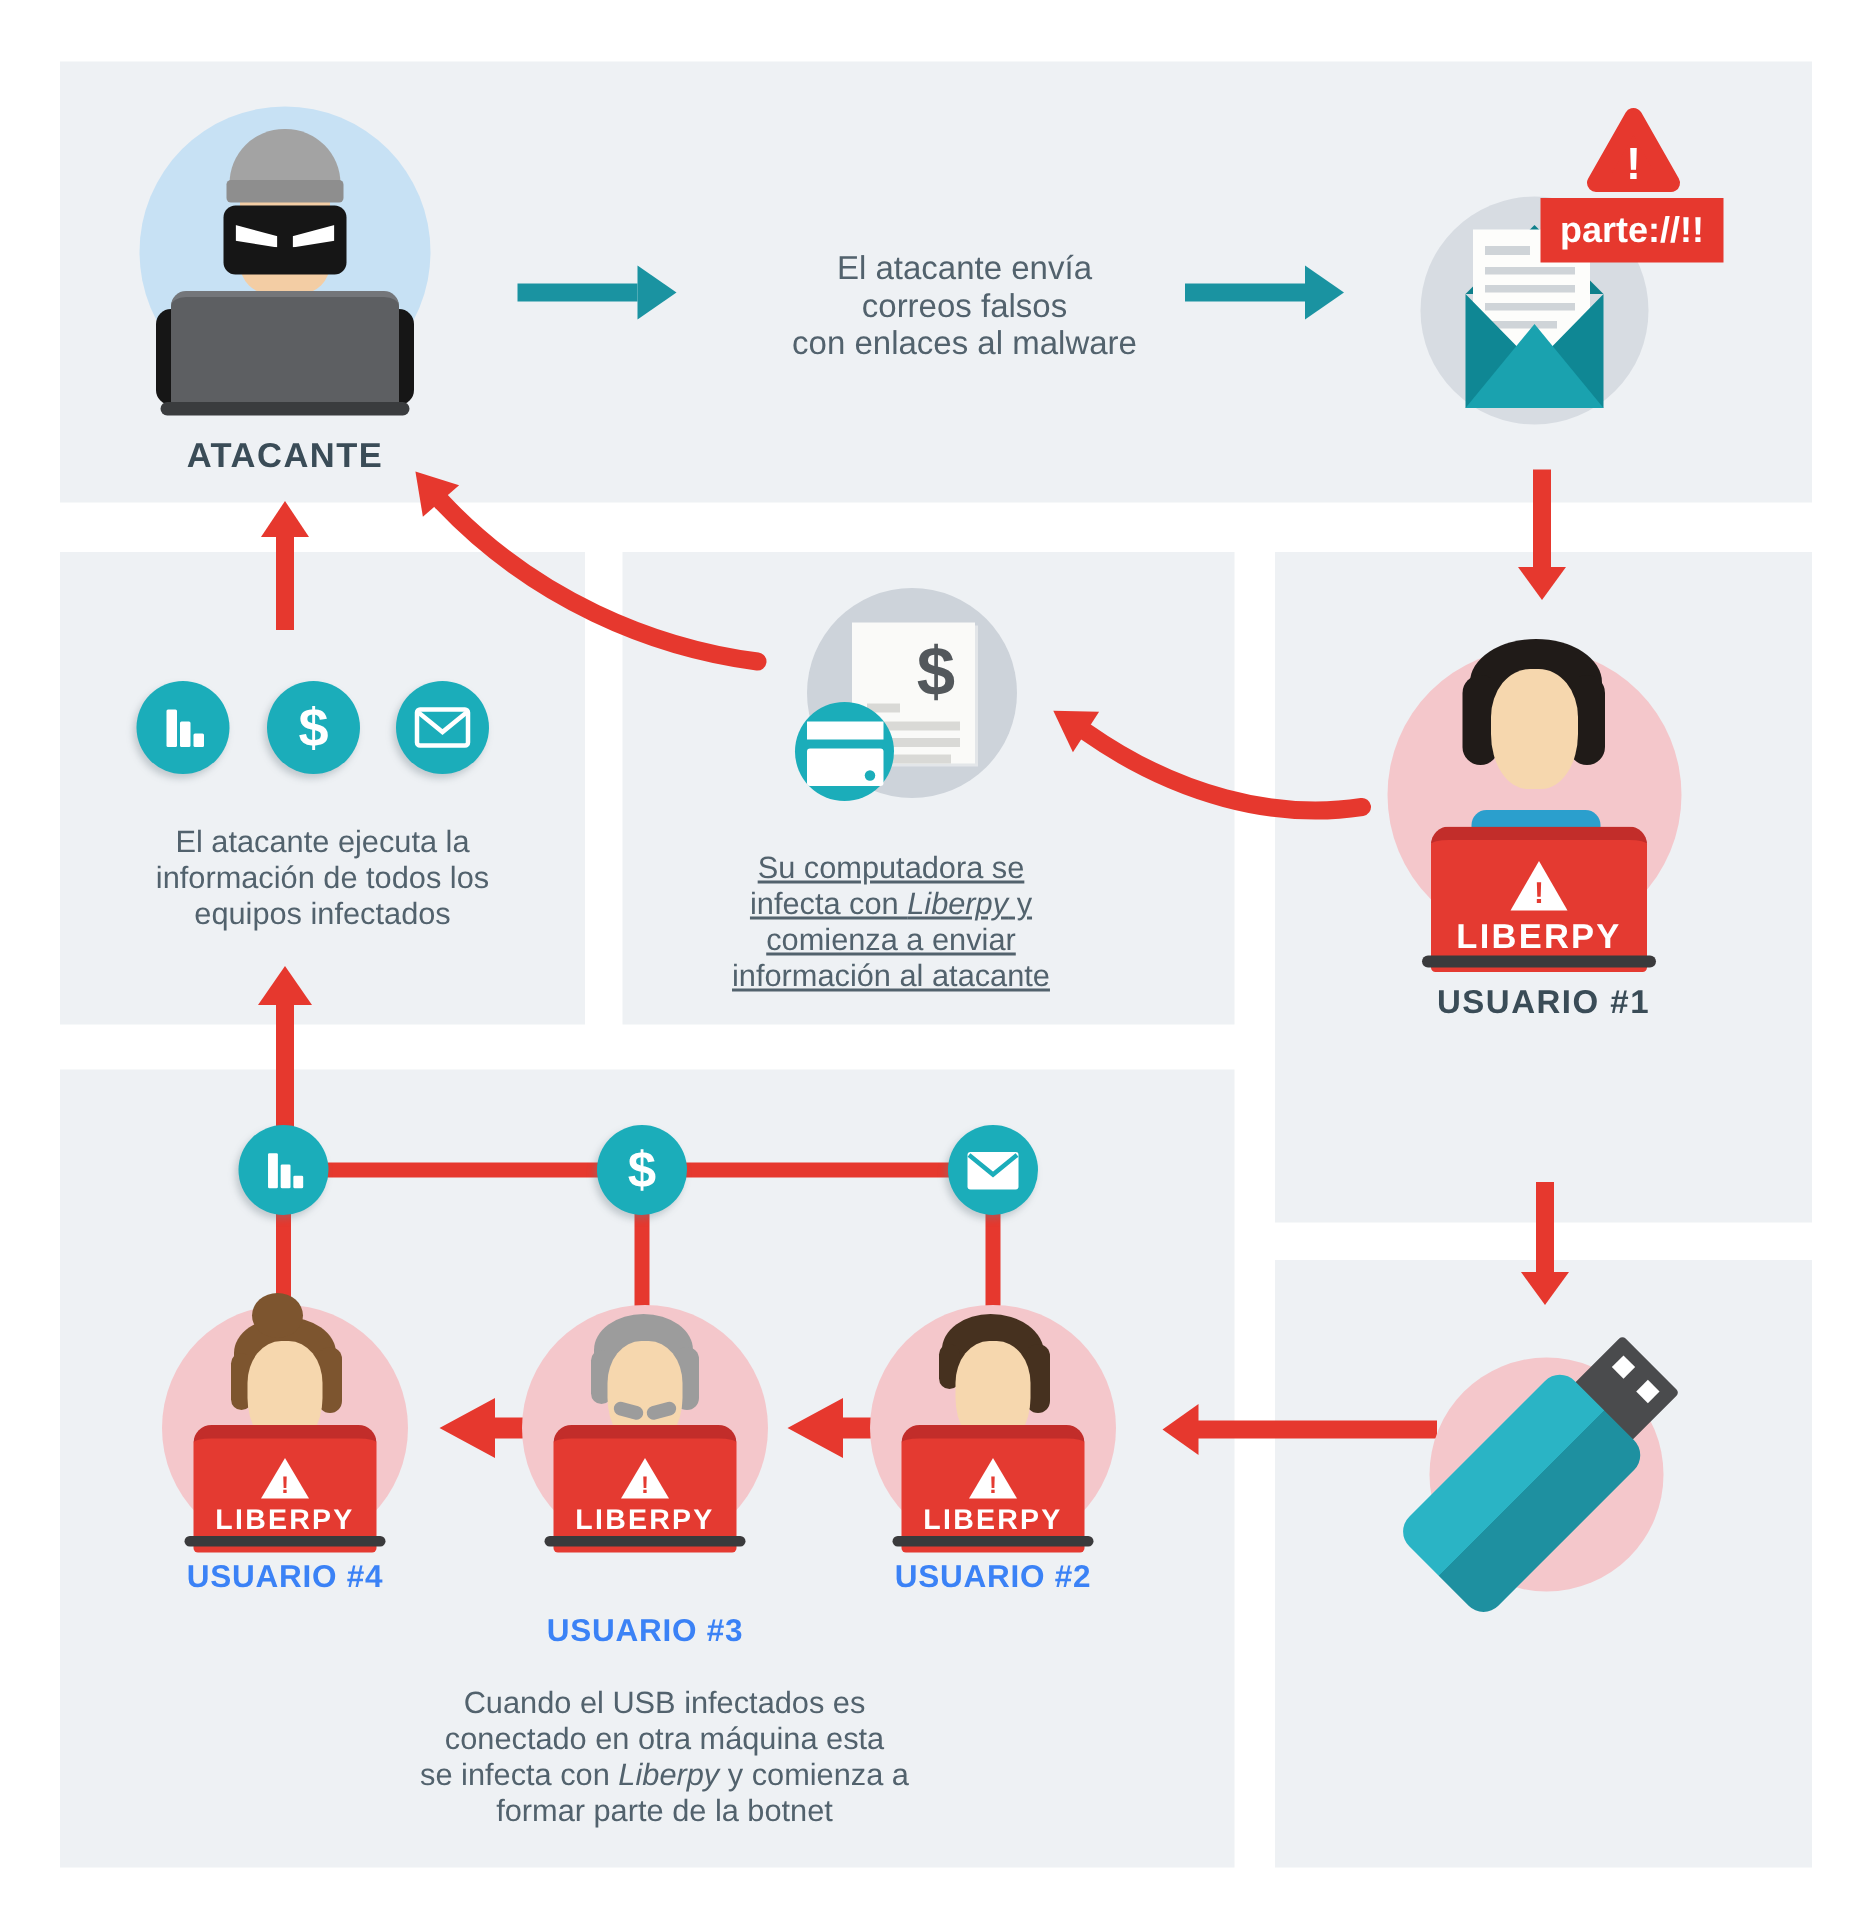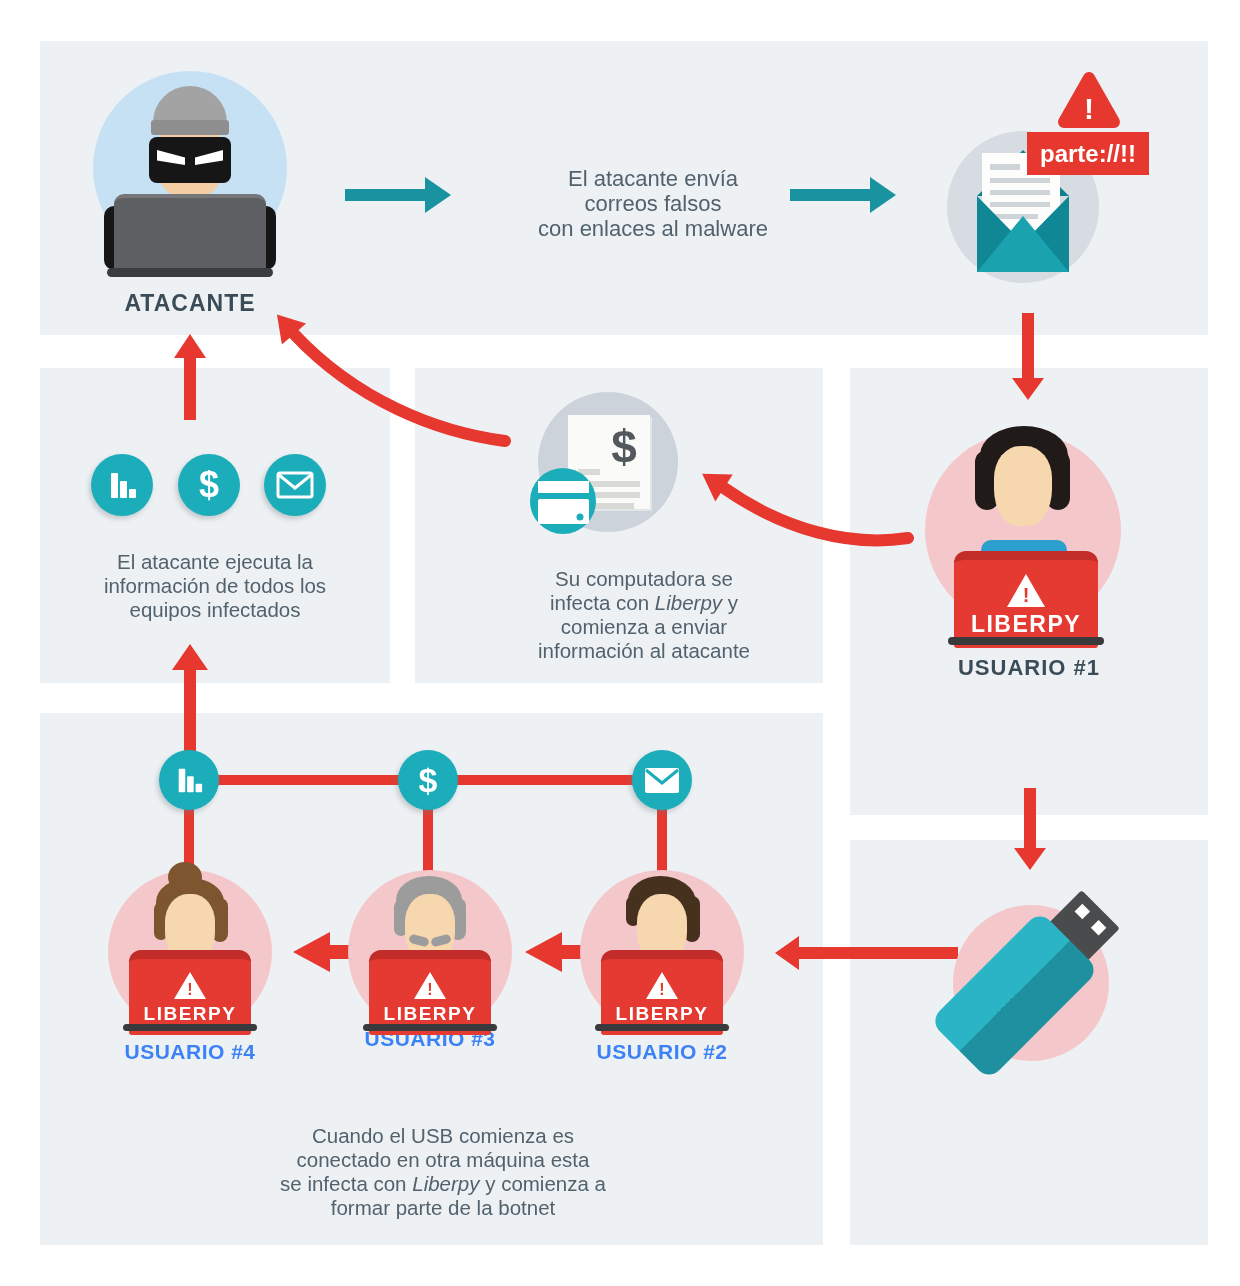--- a/index.html
+++ b/index.html
@@ -170,21 +170,21 @@
     <div class="abs att-beanie content"></div>
     <div class="abs att-band content"></div>
     <div class="abs att-mask content"></div>
     <div class="abs att-eye att-eye-l content"></div>
     <div class="abs att-eye att-eye-r content"></div>
     <div class="abs att-laptop content"></div>
     <div class="abs att-base content"></div>
   </div>
   <div class="heading" style="left:90px;top:290px;width:200px;font-size:23px;text-align:center;">ATACANTE</div>
 
-  <div class="txt" style="left:493px;top:166px;width:320px;font-size:22px;line-height:25px;">El atacante envía
+  <div class="txt" style="left:483px;top:166px;width:320px;font-size:22px;line-height:25px;">El atacante envía
 correos falsos
 con enlaces al malware</div>
 
   <div class="banner">parte://!!</div>
 
   <div class="ticon" style="left:91px;top:454px;width:62px;height:62px;">
     <svg width="32" height="32" viewBox="0 0 32 32">
         <g fill="#fff">
       <rect x="5" y="4" width="7" height="25" rx="1"></rect>
           <rect x="14" y="12" width="7" height="17" rx="1"></rect>
@@ -198,21 +198,21 @@
   <div class="ticon" style="left:264px;top:454px;width:62px;height:62px;">
     <svg width="38" height="30" viewBox="0 0 38 30">
       <rect x="2" y="3" width="34" height="24" rx="2" fill="none" stroke="#fff" stroke-width="3"></rect>
       <polyline points="3,5 19,18 35,5" fill="none" stroke="#fff" stroke-width="3"></polyline>
     </svg>
   </div>
   <div class="txt" style="left:50px;top:550px;width:330px;">El atacante ejecuta la
 información de todos los
 equipos infectados</div>
 
-  <div class="txt" style="left:454px;top:543px;width:380px;">
+  <div class="txt" style="left:404px;top:543px;width:380px;text-decoration:underline;">
     <span>Su computadora se
 infecta con </span><span class="em">Liberpy</span><span> y
 comienza a enviar
 información al atacante</span>
   </div>
 
   <div>
     <div class="pcircle" style="left:925px;top:432px;width:196px;height:196px;"></div>
     <div class="hair" style="left:980px;top:426px;width:88px;height:58px;background:#201b18;border-radius:50% 50% 38% 38%;"></div>
     <div class="hair" style="left:975px;top:450px;width:24px;height:60px;background:#201b18;border-radius:12px;"></div>
@@ -288,40 +288,40 @@
     <div class="shirt" style="left:390px;top:956px;width:80px;height:22px;background:#1f1f1f;"></div>
     <div class="laptop" style="left:369px;top:950px;width:122px;height:76px;">
       <svg width="36" height="31" viewBox="0 0 36 31">
         <polygon points="18,2 34,29 2,29" fill="#fff"></polygon>
         <text x="18" y="25" text-anchor="middle" font-size="16" font-weight="700" fill="#e43a31">!</text>
       </svg>
       <div class="laptop-label" style="font-size:19px;">LIBERPY</div>
     </div>
     <div class="laptop-base" style="left:363px;top:1024px;width:134px;height:7px;"></div>
   </div>
-  <div class="user-label" style="left:330px;top:1027px;width:200px;font-size:21px;">USUARIO #3</div>
+  <div class="user-label" style="left:330px;top:1076px;width:200px;font-size:21px;">USUARIO #3</div>
 
   <div>
     <div class="pcircle" style="left:580px;top:870px;width:164px;height:164px;"></div>
     <div class="hair" style="left:628px;top:876px;width:68px;height:50px;background:#46311f;border-radius:50% 55% 35% 45%;"></div>
     <div class="hair" style="left:684px;top:896px;width:16px;height:46px;background:#46311f;border-radius:8px;"></div>
     <div class="hair" style="left:626px;top:896px;width:14px;height:30px;background:#46311f;border-radius:7px;"></div>
     <div class="face" style="left:637px;top:894px;width:50px;height:70px;"></div>
     <div class="shirt" style="left:622px;top:956px;width:80px;height:22px;background:#176089;"></div>
     <div class="laptop" style="left:601px;top:950px;width:122px;height:76px;">
       <svg width="36" height="31" viewBox="0 0 36 31">
         <polygon points="18,2 34,29 2,29" fill="#fff"></polygon>
         <text x="18" y="25" text-anchor="middle" font-size="16" font-weight="700" fill="#e43a31">!</text>
       </svg>
       <div class="laptop-label" style="font-size:19px;">LIBERPY</div>
     </div>
     <div class="laptop-base" style="left:595px;top:1024px;width:134px;height:7px;"></div>
   </div>
   <div class="user-label" style="left:562px;top:1040px;width:200px;font-size:21px;">USUARIO #2</div>
 
   <div class="txt" style="left:143px;top:1100px;width:600px;">
-    <span>Cuando el USB comienza es
+    <span>Cuando el USB infectados es
 conectado en otra máquina esta
 se infecta con </span><span class="em">Liberpy</span><span> y comienza a
 formar parte de la botnet</span>
   </div>
 
 </div>
 
 </body></html>

